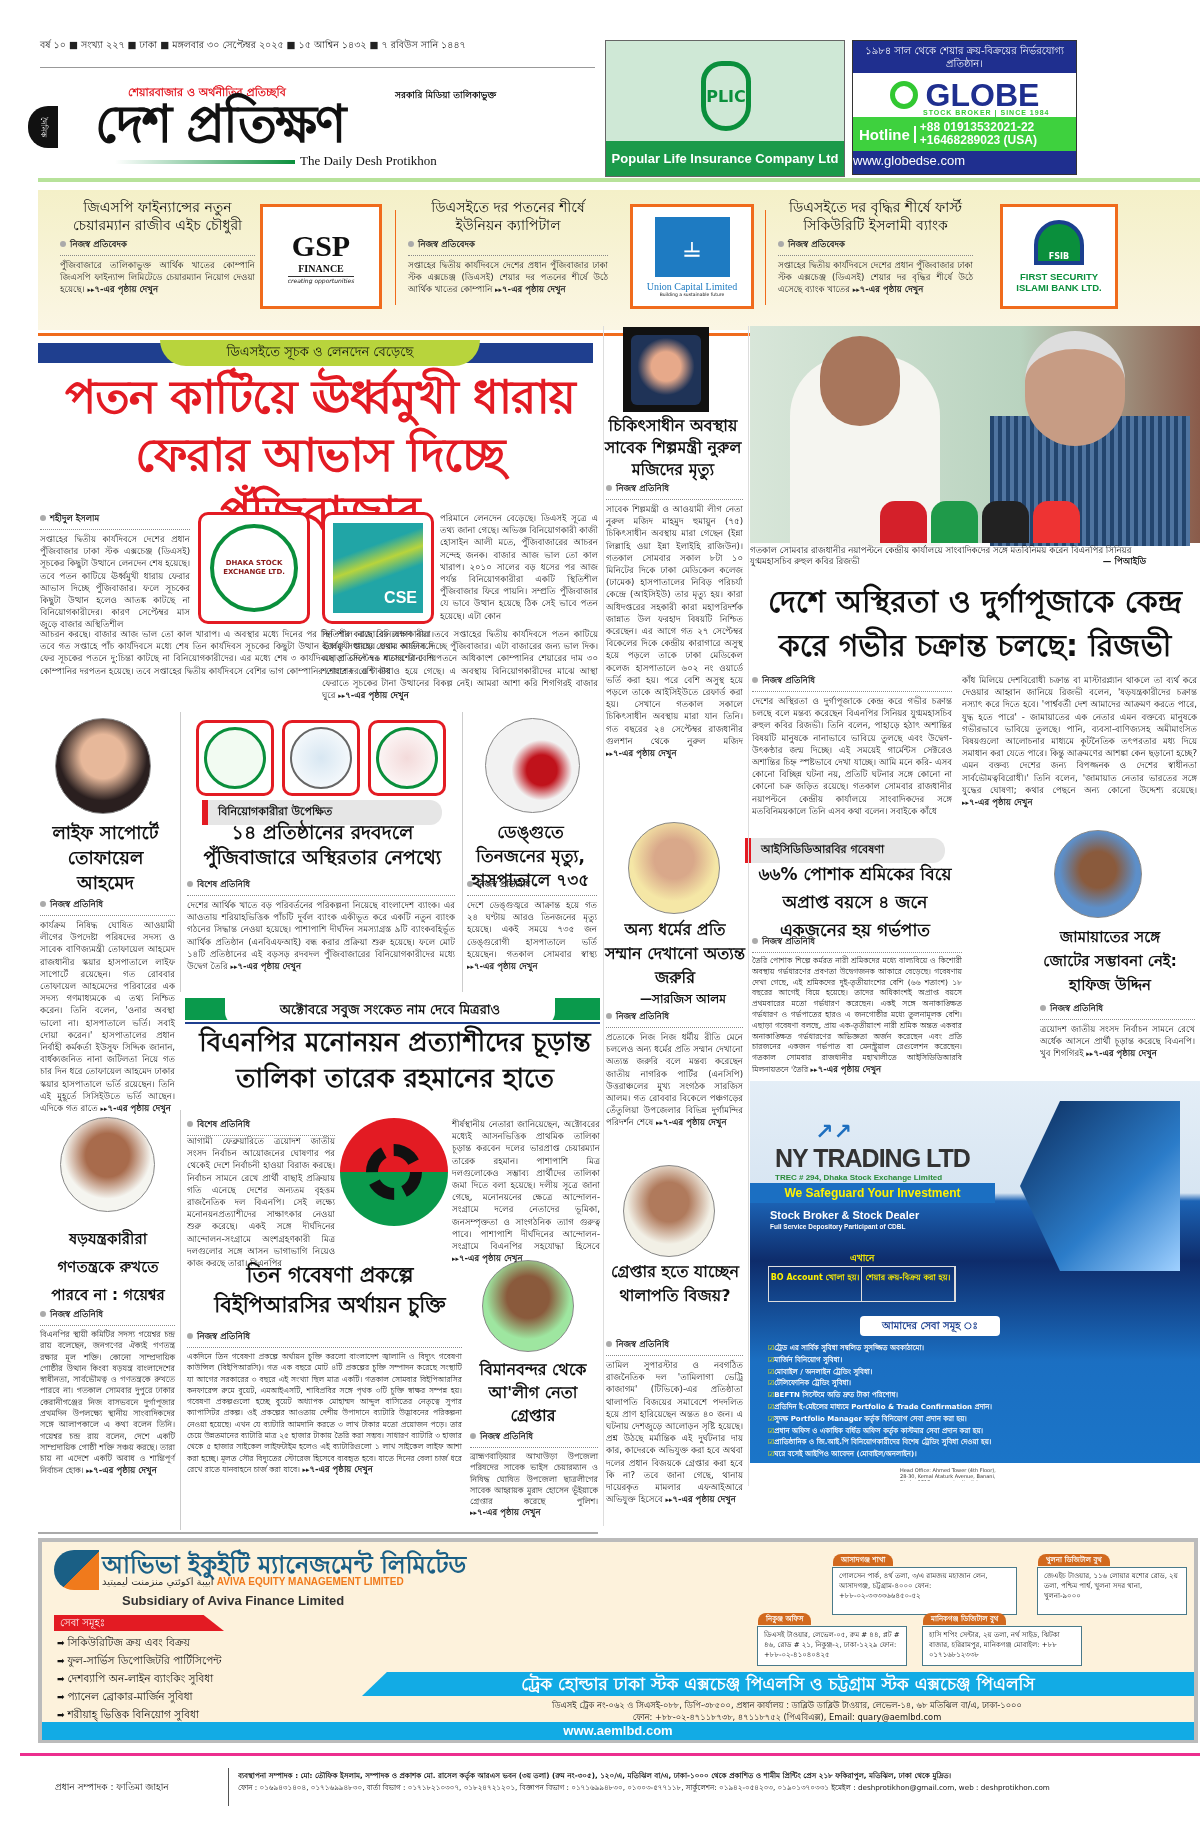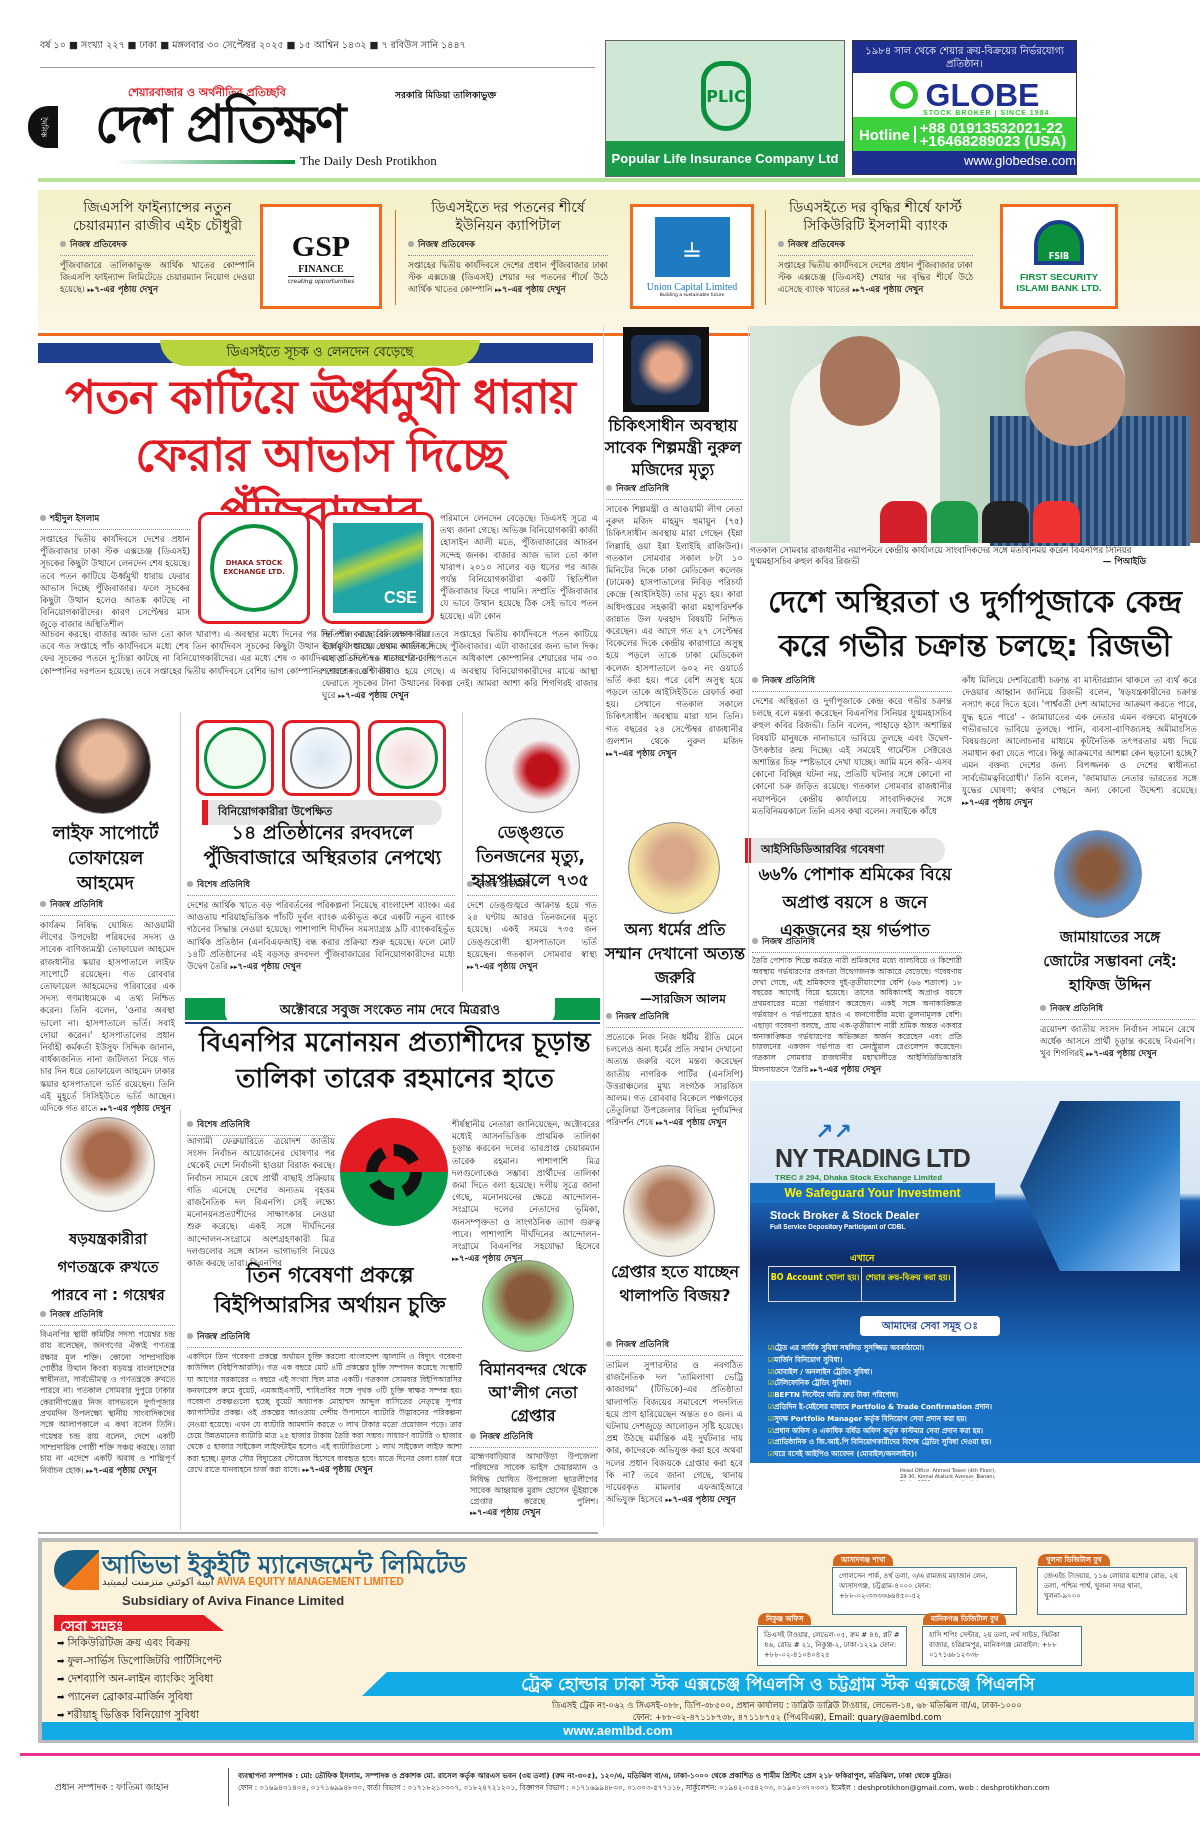--- a/index.html
+++ b/index.html
@@ -27,22 +27,22 @@
 #ad-plic{left:605px;top:40px;width:240px;height:137px;background:#cfe8d6;border:1px solid #666}
 #ad-plic .logo{position:absolute;left:95px;top:20px;width:50px;height:70px;border:5px solid #0a8f3c;border-radius:25px 25px 30px 30px;color:#0a8f3c;font-size:16px;font-weight:bold;display:flex;align-items:center;justify-content:center}
 #ad-plic .name{position:absolute;left:0;bottom:0;width:100%;height:35px;background:#1b9a4a;color:#fff;font-family:"Liberation Sans",sans-serif;font-weight:bold;font-size:13px;display:flex;align-items:center;justify-content:center}
 #ad-globe{left:852px;top:40px;width:225px;height:135px;background:#1f2f8f;border:1px solid #333}
 #ad-globe .t{color:#fff;font-size:10px;text-align:center;padding:3px 4px;line-height:13px}
 #ad-globe .w{background:#fff;height:44px;display:flex;align-items:center;justify-content:center;font-family:"Liberation Sans",sans-serif;font-weight:900;font-size:32px;color:#1f2f8f;position:relative}
 #ad-globe .w span.sub{position:absolute;bottom:1px;left:70px;font-size:7px;color:#32c832;font-weight:bold;letter-spacing:1px}
 #ad-globe .w .ic{width:28px;height:28px;border-radius:50%;border:5px solid #32c832;margin-right:8px}
 #ad-globe .h{background:#3ed13e;color:#fff;font-family:"Liberation Sans",sans-serif;font-weight:bold;display:flex;align-items:center;height:34px;padding:9px 6px}
 #ad-globe .h .l{font-size:15px;margin-right:4px;border-right:2px solid #fff;padding-right:4px}
-#ad-globe .h .n{font-size:15px;line-height:13px}
-#ad-globe .u{color:#fff;font-family:"Liberation Sans",sans-serif;font-size:13px;text-align:right;padding-top:2px}
+#ad-globe .h .n{font-size:12px;line-height:13px}
+#ad-globe .u{color:#fff;font-family:"Liberation Sans",sans-serif;font-size:13px;text-align:left;padding-top:2px}
 
 #strip{left:38px;top:190px;width:1162px;height:140px;background:linear-gradient(180deg,#f4f0c8,#fbf6e4)}
 .strip-item{position:absolute;top:8px}
 .strip-item .hd{font-size:14px;line-height:18px;font-weight:normal}
 .strip-logo{position:absolute;top:14px;height:105px;border:3px solid #f06b1c;background:#fff;display:flex;flex-direction:column;align-items:center;justify-content:center}
 #orange-rule{left:38px;top:333px;width:1162px;height:3px;background:#f06b1c}
 
 #lead-kicker-bar{left:38px;top:343px;width:555px;height:20px;background:#1f3f8f}
 #lead-kicker{left:160px;top:340px;width:320px;height:26px;background:#b8d43c;border-radius:0 0 30px 30px;font-size:13px;text-align:center;line-height:24px;color:#111}
 #lead-head{left:40px;top:368px;width:560px;font-size:46px;line-height:58px;color:#e31b23;font-weight:bold;text-align:center;letter-spacing:-1px}
@@ -78,21 +78,21 @@
 #ny-ad ul li:before{content:"\2611 ";color:#fff200}
 #ny-ad .hex{position:absolute;right:20px;top:20px;width:160px;height:170px;background:linear-gradient(135deg,#0c2c5c,#2b7cc9 60%,#9fd0ff);clip-path:polygon(25% 0,100% 0,100% 100%,25% 100%,0 50%)}
 #ny-ad .foot{position:absolute;left:0;bottom:0;width:100%;height:18px;background:#fff;font-size:5px;color:#333;padding:4px 200px 0 150px}
 
 #aviva{left:38px;top:1538px;width:1160px;height:205px;background:#fdf2dc;border:4px solid #bbb}
 #aviva .logo-ic{position:absolute;left:12px;top:8px;width:45px;height:40px;background:linear-gradient(135deg,#1a5f85 55%,#f07a1c 55%);border-radius:30px 0 0 30px}
 #aviva .bn-name{position:absolute;left:60px;top:4px;font-size:24px;color:#1a5f85;font-weight:bold;white-space:nowrap}
 #aviva .ar{position:absolute;left:60px;top:34px;font-size:10px;color:#333;white-space:nowrap}
 #aviva .ar b{color:#f07a1c;font-family:"Liberation Sans",sans-serif}
 #aviva .sub{position:absolute;left:80px;top:51px;font-family:"Liberation Sans",sans-serif;font-weight:bold;font-size:13px;color:#333}
-#aviva .svc-tag{position:absolute;left:12px;top:73px;width:170px;height:16px;background:#e31b23;color:#fff;font-size:14px;font-weight:bold;padding-left:6px;clip-path:polygon(0 0,88% 0,100% 100%,0 100%)}
+#aviva .svc-tag{position:absolute;left:12px;top:73px;width:170px;height:16px;background:#e31b23;color:#fff;font-size:10px;font-weight:normal;padding-left:6px;clip-path:polygon(0 0,88% 0,100% 100%,0 100%)}
 #aviva ul{position:absolute;left:15px;top:92px;list-style:none;font-size:10.5px;line-height:17px}
 #aviva ul li:before{content:"\27A1  ";font-size:9px}
 .br-box{position:absolute;border:1px solid #4a7a8a;background:#fff;font-size:7px;line-height:10px;padding:3px 6px}
 .br-tag{position:absolute;background:#d2691e;color:#fff;font-size:7px;font-weight:bold;padding:1px 8px;border-radius:8px 8px 0 0;top:-14px;left:0}
 #aviva .trek{position:absolute;left:320px;top:130px;width:832px;height:24px;background:#12abe5;color:#fff;font-size:17px;font-weight:bold;text-align:center;line-height:24px;clip-path:polygon(3% 0,100% 0,100% 100%,0 100%)}
 #aviva .addr{position:absolute;left:340px;top:157px;width:810px;font-size:8.3px;text-align:center;line-height:12px}
 #aviva .web{position:absolute;left:0;top:180px;width:1152px;height:18px;background:#12abe5;color:#fff;font-family:"Liberation Sans",sans-serif;font-weight:bold;font-size:13px;text-align:center;line-height:18px}
 #pink-rule{left:20px;top:1753px;width:1180px;height:3px;background:#ec2f8f}
 #footer-ed{left:55px;top:1780px;font-size:9px}
 #footer-div{left:228px;top:1768px;width:1px;height:38px;background:#555}

